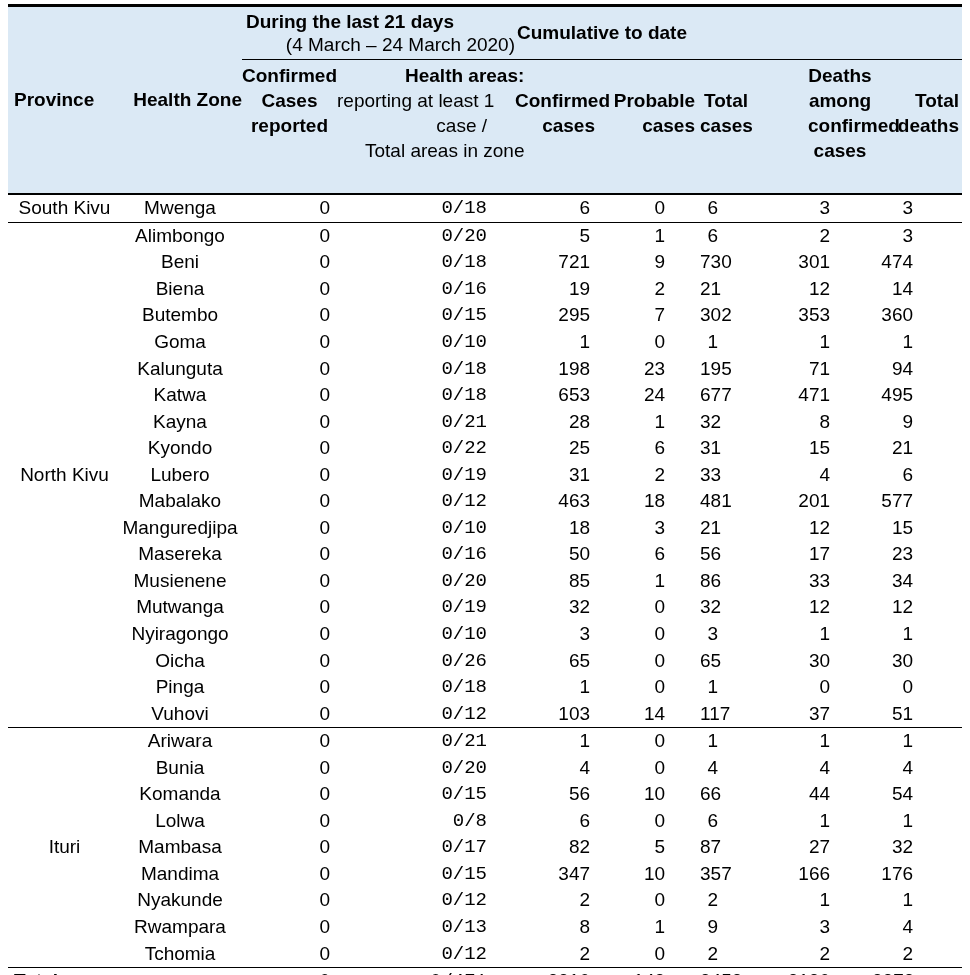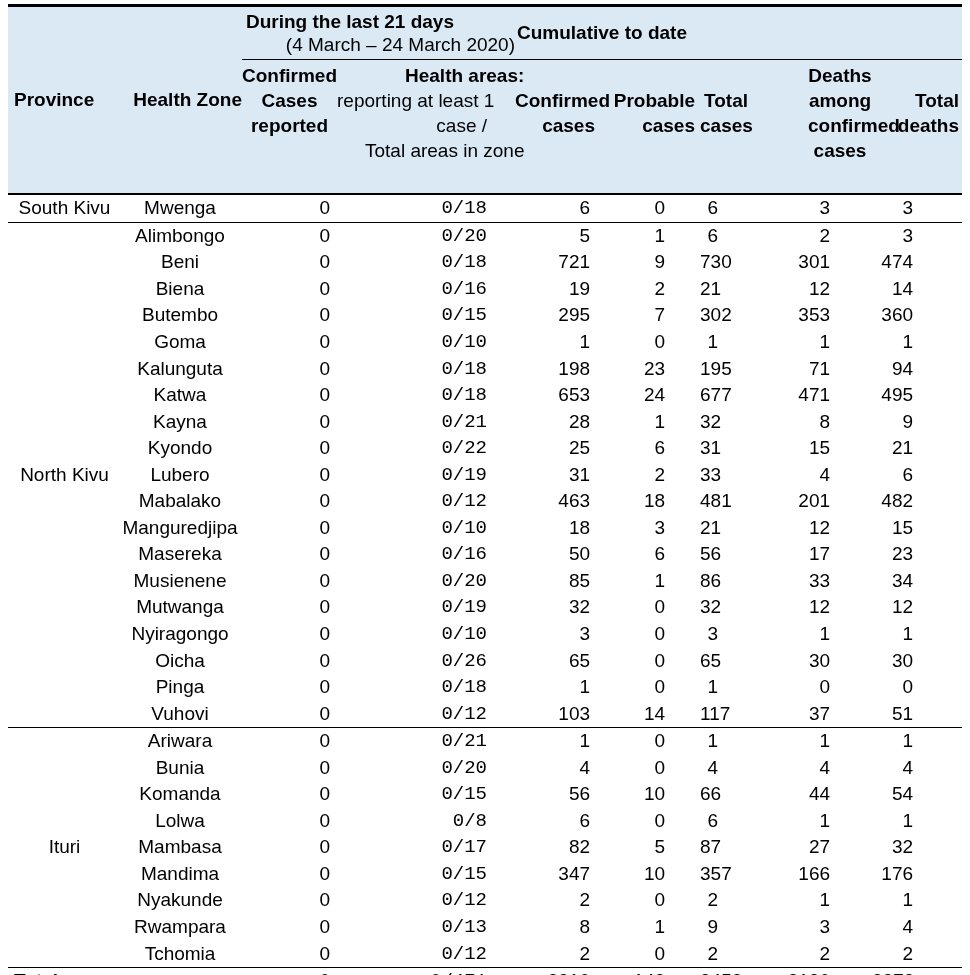--- a/index.html
+++ b/index.html
@@ -221,21 +221,21 @@
           <td class="n9">6</td>
         </tr>
         <tr>
           <td class="zone">Mabalako</td>
           <td class="n3">0</td>
           <td class="n4">0/12</td>
           <td class="n5">463</td>
           <td class="n6">18</td>
           <td class="n7">481</td>
           <td class="n8">201</td>
-          <td class="n9">482</td>
+          <td class="n9">577</td>
         </tr>
         <tr>
           <td class="zone">Manguredjipa</td>
           <td class="n3">0</td>
           <td class="n4">0/10</td>
           <td class="n5">18</td>
           <td class="n6">3</td>
           <td class="n7">21</td>
           <td class="n8">12</td>
           <td class="n9">15</td>

